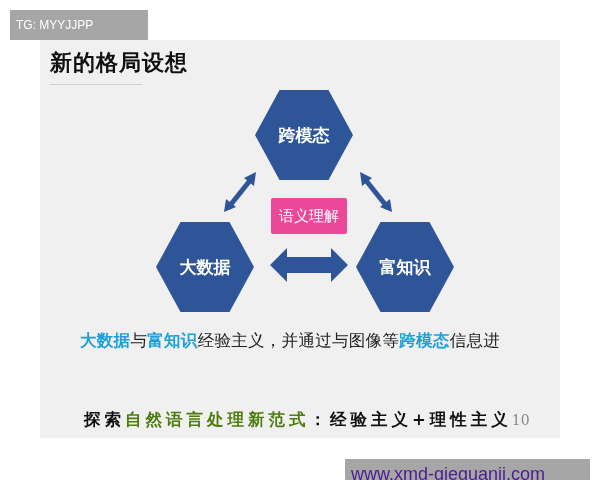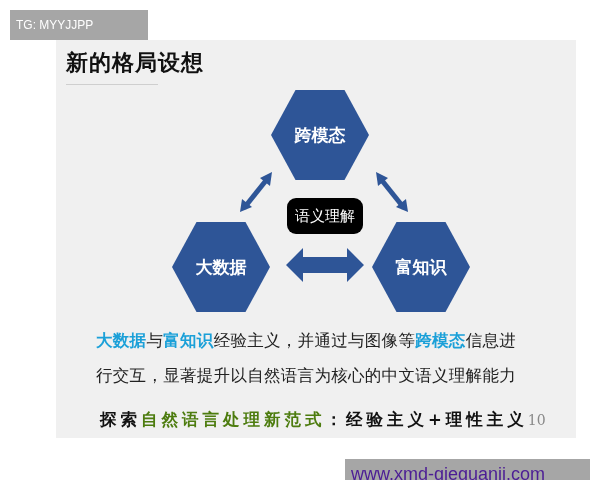--- a/index.html
+++ b/index.html
@@ -1,26 +1,26 @@
 <!DOCTYPE html>
 <html><head>
 <meta charset="utf-8">
 <style>
   html, body { margin:0; padding:0; }
   body { width:600px; height:480px; background:#ffffff; position:relative; overflow:hidden;
          font-family:"DejaVu Sans", sans-serif; }
   .tag { position:absolute; left:10px; top:10px; width:138px; height:30px; background:#a6a6a6;
          color:#fff; font-family:"Liberation Sans", sans-serif; font-size:12px; line-height:30px; padding-left:6px; box-sizing:border-box; }
-  .slide { position:absolute; left:40px; top:40px; width:520px; height:398px; background:#f0f0f0;margin-left:16px; }
+  .slide { position:absolute; left:40px; top:40px; width:520px; height:398px; background:#f0f0f0; }
   .title { position:absolute; left:10px; top:8px; font-size:22px; font-weight:bold; color:#111; letter-spacing:1px; }
   .title-line { position:absolute; left:10px; top:44px; width:92px; height:1px; background:#cfcfcf; }
   .hex { position:absolute; width:98px; height:90px; background:#2e5597;
          clip-path: polygon(25% 0, 75% 0, 100% 50%, 75% 100%, 25% 100%, 0 50%);
          display:flex; align-items:center; justify-content:center; color:#fff; font-weight:bold; font-size:17px; }
-  .center-box { position:absolute; left:231px; top:158px; width:76px; height:36px; background:#000000; border-radius:9px;
+  .center-box { position:absolute; left:231px; top:158px; width:76px; height:36px; background:#ec4899; border-radius:2px;
          color:#fff; font-size:15px; display:flex; align-items:center; justify-content:center; }
   .arrow { position:absolute; }
   .para { position:absolute; left:40px; width:460px; font-size:16.5px; color:#222; text-align:left; letter-spacing:0.3px; }
   .para .hl { color:#1ba0d8; font-weight:bold; }
   .motto { position:absolute; left:44px; top:369px; font-family:"DejaVu Serif", serif; font-weight:bold; font-size:16.5px; color:#111; letter-spacing:4px; }
   .motto .red { color:#4d7c0f; }
   .pagenum { font-size:14px; color:#888; letter-spacing:0; font-weight:normal; }
   .wm { position:absolute; left:345px; top:439px; width:245px; height:31px; background:#a6a6a6; color:#4c1d95;
         font-family:"Liberation Sans", sans-serif; font-size:18px; line-height:31px; padding-left:6px; box-sizing:border-box;margin-top:20px; }
 </style>
@@ -57,20 +57,19 @@
     <polygon points="4,2 16,8 6,16" fill="#2e5597"></polygon>
     <polygon points="36,42 34,29 24,37" fill="#2e5597"></polygon>
   </svg>
   <svg class="arrow" style="left:230px; top:208px;" width="78" height="34">
     <polygon points="0,17 17,0 17,9 61,9 61,0 78,17 61,34 61,25 17,25 17,34" fill="#2e5597"></polygon>
   </svg>
 
   <div class="para" style="top:290px;">
     <span class="hl">大数据</span><span>与</span><span class="hl">富知识</span><span>经验主义，并通过与图像等</span><span class="hl">跨模态</span><span>信息进</span>
   </div>
-  <div class="para" style="top:325px;">行交互，显著提升以自然语言为核心的中文语义理解能力</div>
 
   <div class="motto">
     <span>探索</span><span class="red">自然语言处理新范式</span><span>：经验主义+理性主义</span><span class="pagenum">10</span>
   </div>
 </div>
 
 <div class="wm">www.xmd-qieguanji.com</div>
 
 </body></html>

